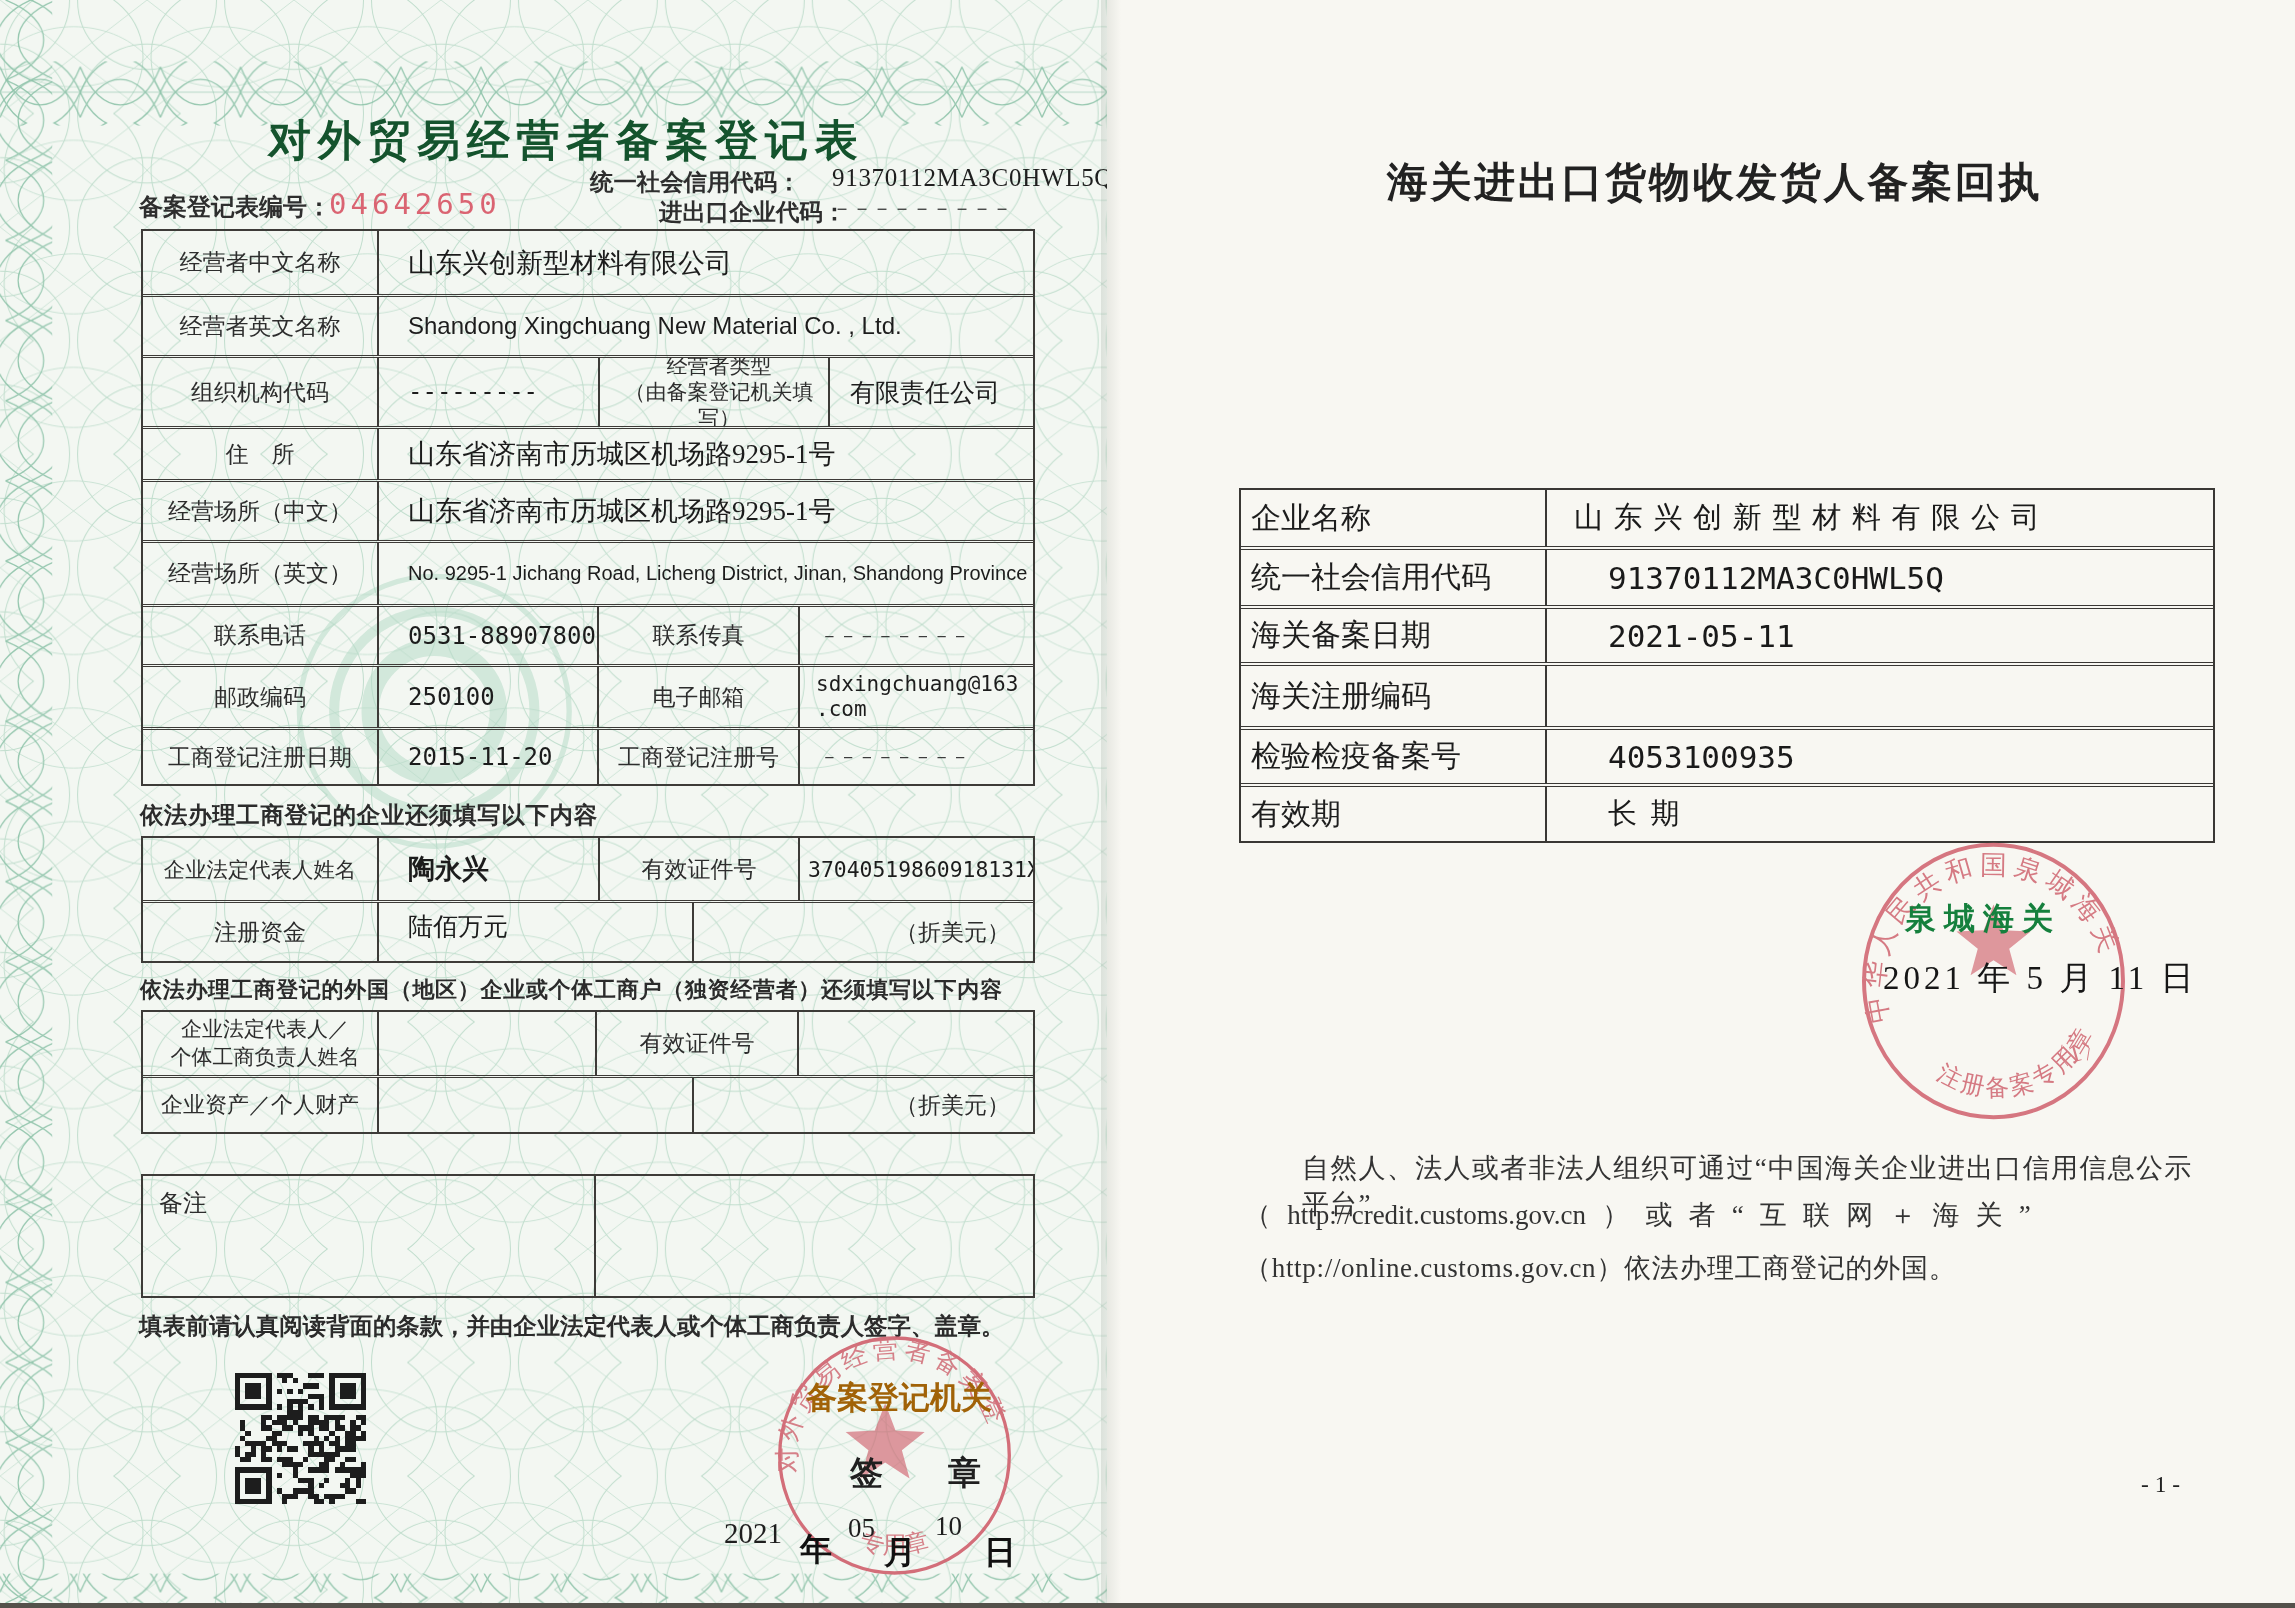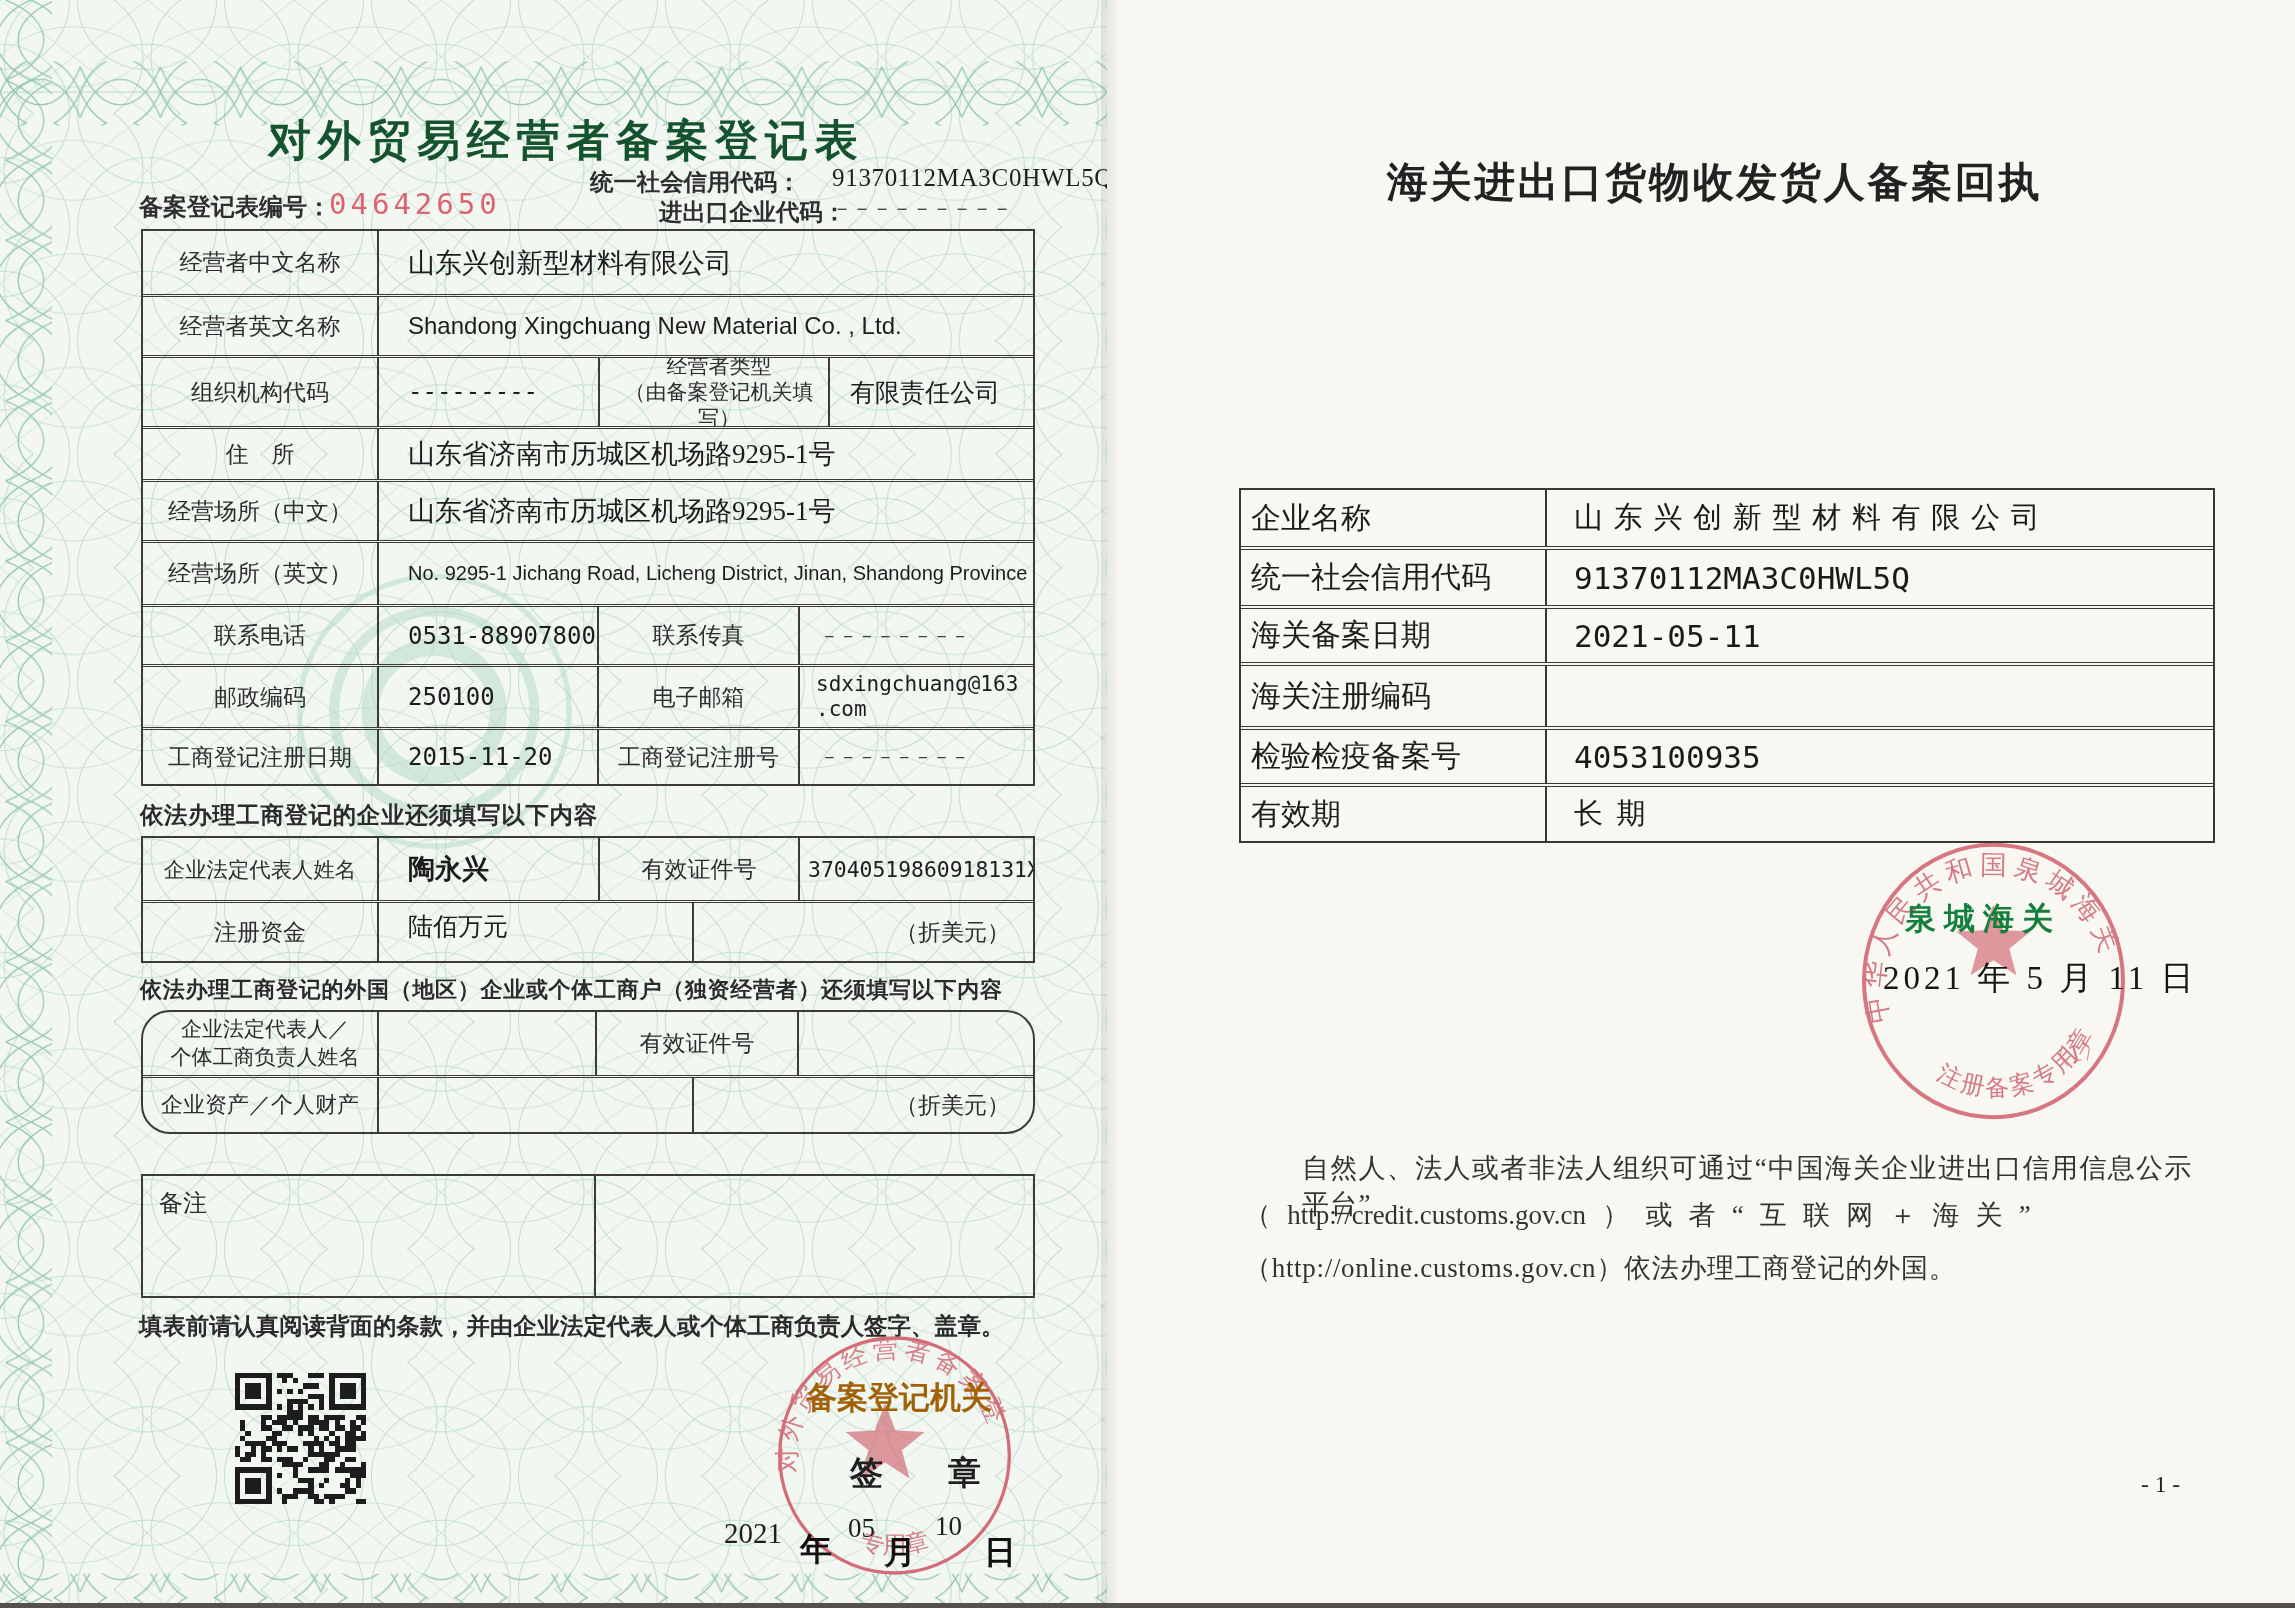--- a/index.html
+++ b/index.html
@@ -22,21 +22,21 @@
   .trow + .trow{border-top:3.3px double var(--bd);}
   .tc{box-sizing:border-box;display:flex;align-items:center;overflow:hidden;}
   .tc + .tc{border-left:2px solid var(--bd);}
   .lc{justify-content:center;text-align:center;font-size:23px;color:#2d2d2d;}
   .vc{padding-left:29px;font-size:27px;color:#1c1c1c;}
   .vc-en{font-family:"Liberation Sans",sans-serif;font-size:20px;}
   .vc-num{font-family:"DejaVu Sans Mono",monospace;font-size:24px;}
   .note-cell{justify-content:flex-end;padding-right:23px;font-size:23px;color:#2d2d2d;}
   
   .rrow{display:grid;grid-template-columns:306px 1fr;box-sizing:border-box;}
-  .rrow + .rrow{border-top:4px double #3a3835;}
+  .rrow + .rrow{border-top:4px double #3a3835;gap:34px;}
   .rlc{padding-left:10px;font-size:30px;font-family:"Liberation Sans",sans-serif;
        color:#1d1d1d;display:flex;align-items:center;box-sizing:border-box;border-right:2px solid #3a3835;}
   .rvc{padding-left:27px;display:flex;align-items:center;font-size:31px;
        font-family:"DejaVu Sans Mono",monospace;color:#1a1a1a;box-sizing:border-box;}
   .rvc.cjk{font-family:"Liberation Serif",serif;letter-spacing:10.7px;}
   .section-title{font-size:23.4px;font-weight:bold;color:#2b2b2b;letter-spacing:0.7px;}
   .hdr-label{font-weight:bold;color:#2e2e2e;}
 </style>
 </head>
 <body>
@@ -158,21 +158,21 @@
       </div>
       <div class="trow" style="grid-template-columns:234px 315px 1fr;height:61px;">
         <div class="tc lc">注册资金</div>
         <div class="tc vc" style="align-items:flex-start;padding-top:6.7px;font-size:25px;">陆佰万元</div>
         <div class="tc note-cell">（折美元）</div>
       </div>
     </div>
 
     <div class="abs section-title" style="left:140px;top:975px;font-size:22px;">依法办理工商登记的外国（地区）企业或个体工商户（独资经营者）还须填写以下内容</div>
 
-    <div class="tframe" style="left:141px;top:1010px;width:894px;border-radius:29px;">
+    <div class="tframe" style="left:141px;top:1010px;width:894px;">
       <div class="trow" style="grid-template-columns:234px 218px 202px 1fr;height:63px;">
         <div class="tc lc pre" style="font-size:21px;line-height:1.3;">企业法定代表人／
 个体工商负责人姓名</div>
         <div class="tc vc"></div>
         <div class="tc lc">有效证件号</div>
         <div class="tc vc"></div>
       </div>
       <div class="trow" style="grid-template-columns:234px 315px 1fr;height:57px;">
         <div class="tc lc" style="font-size:22px;">企业资产／个人财产</div>
         <div class="tc vc"></div>

